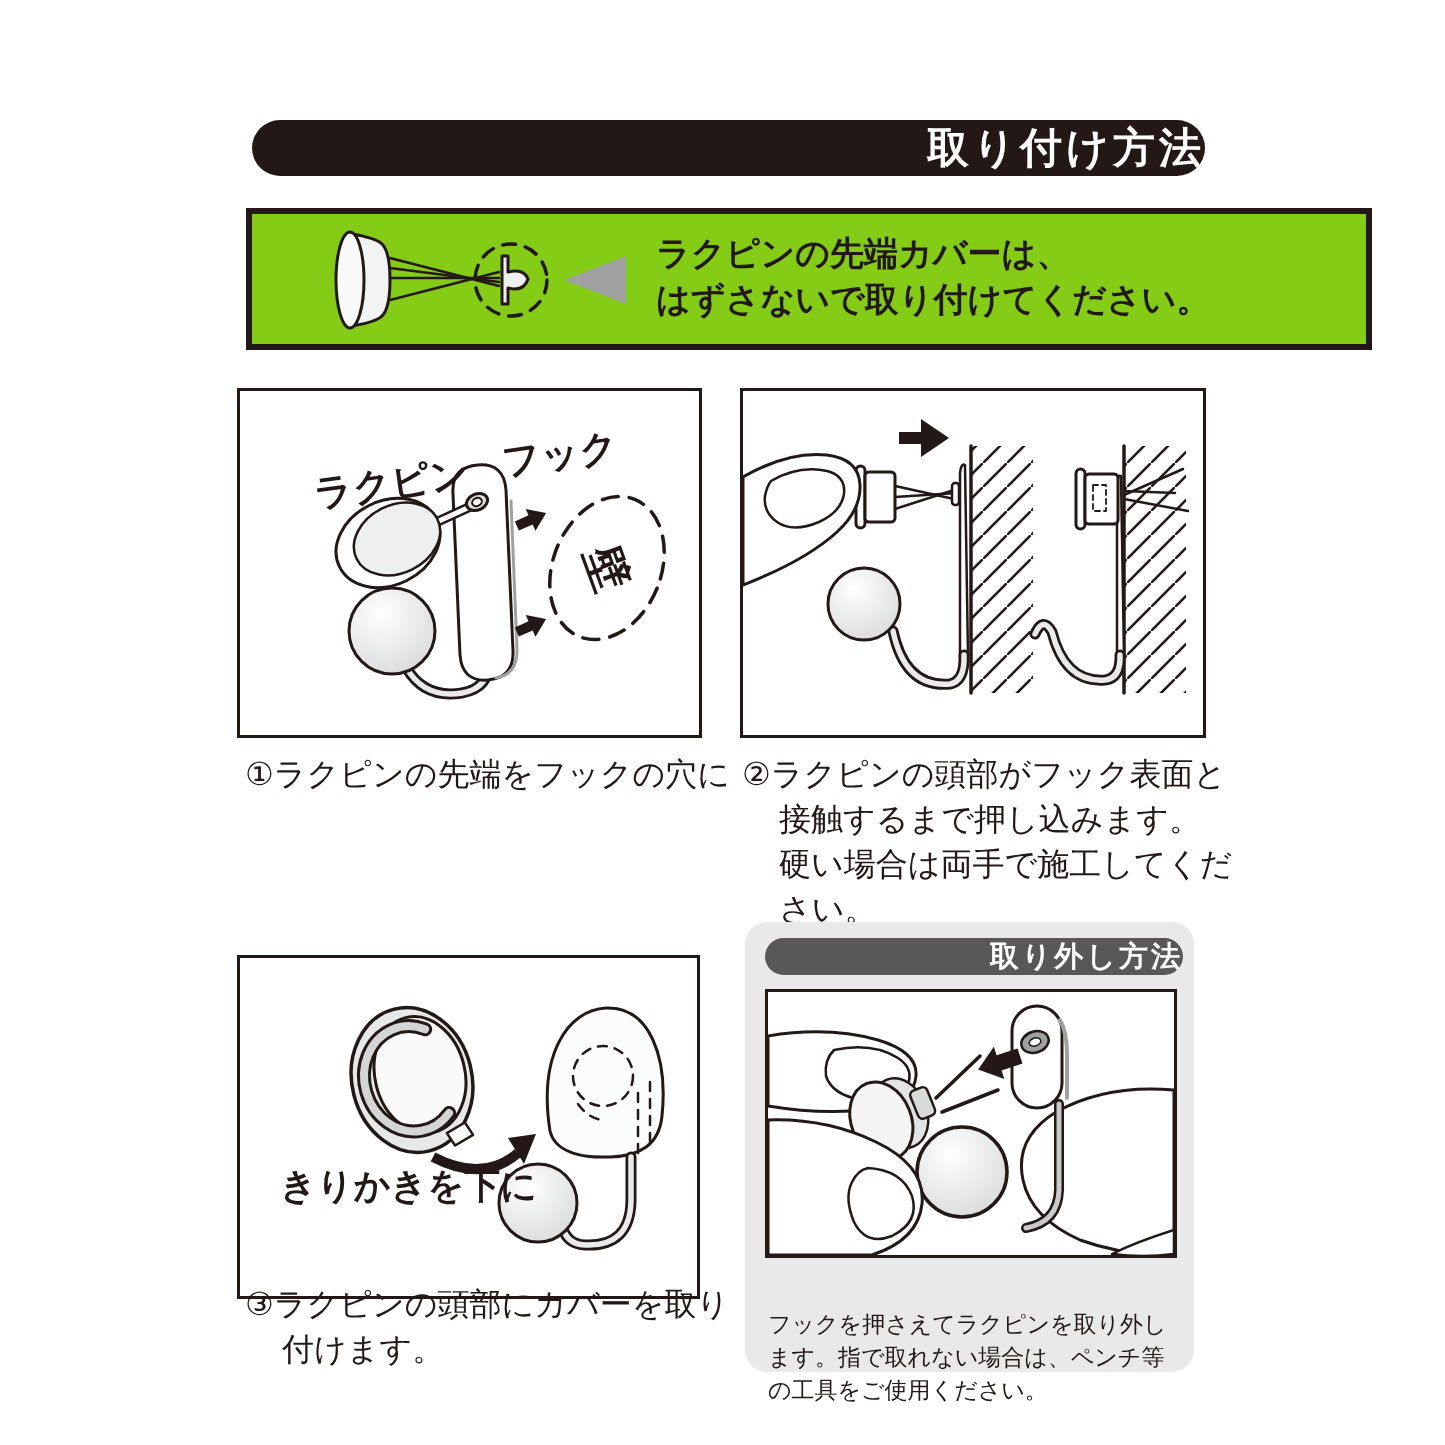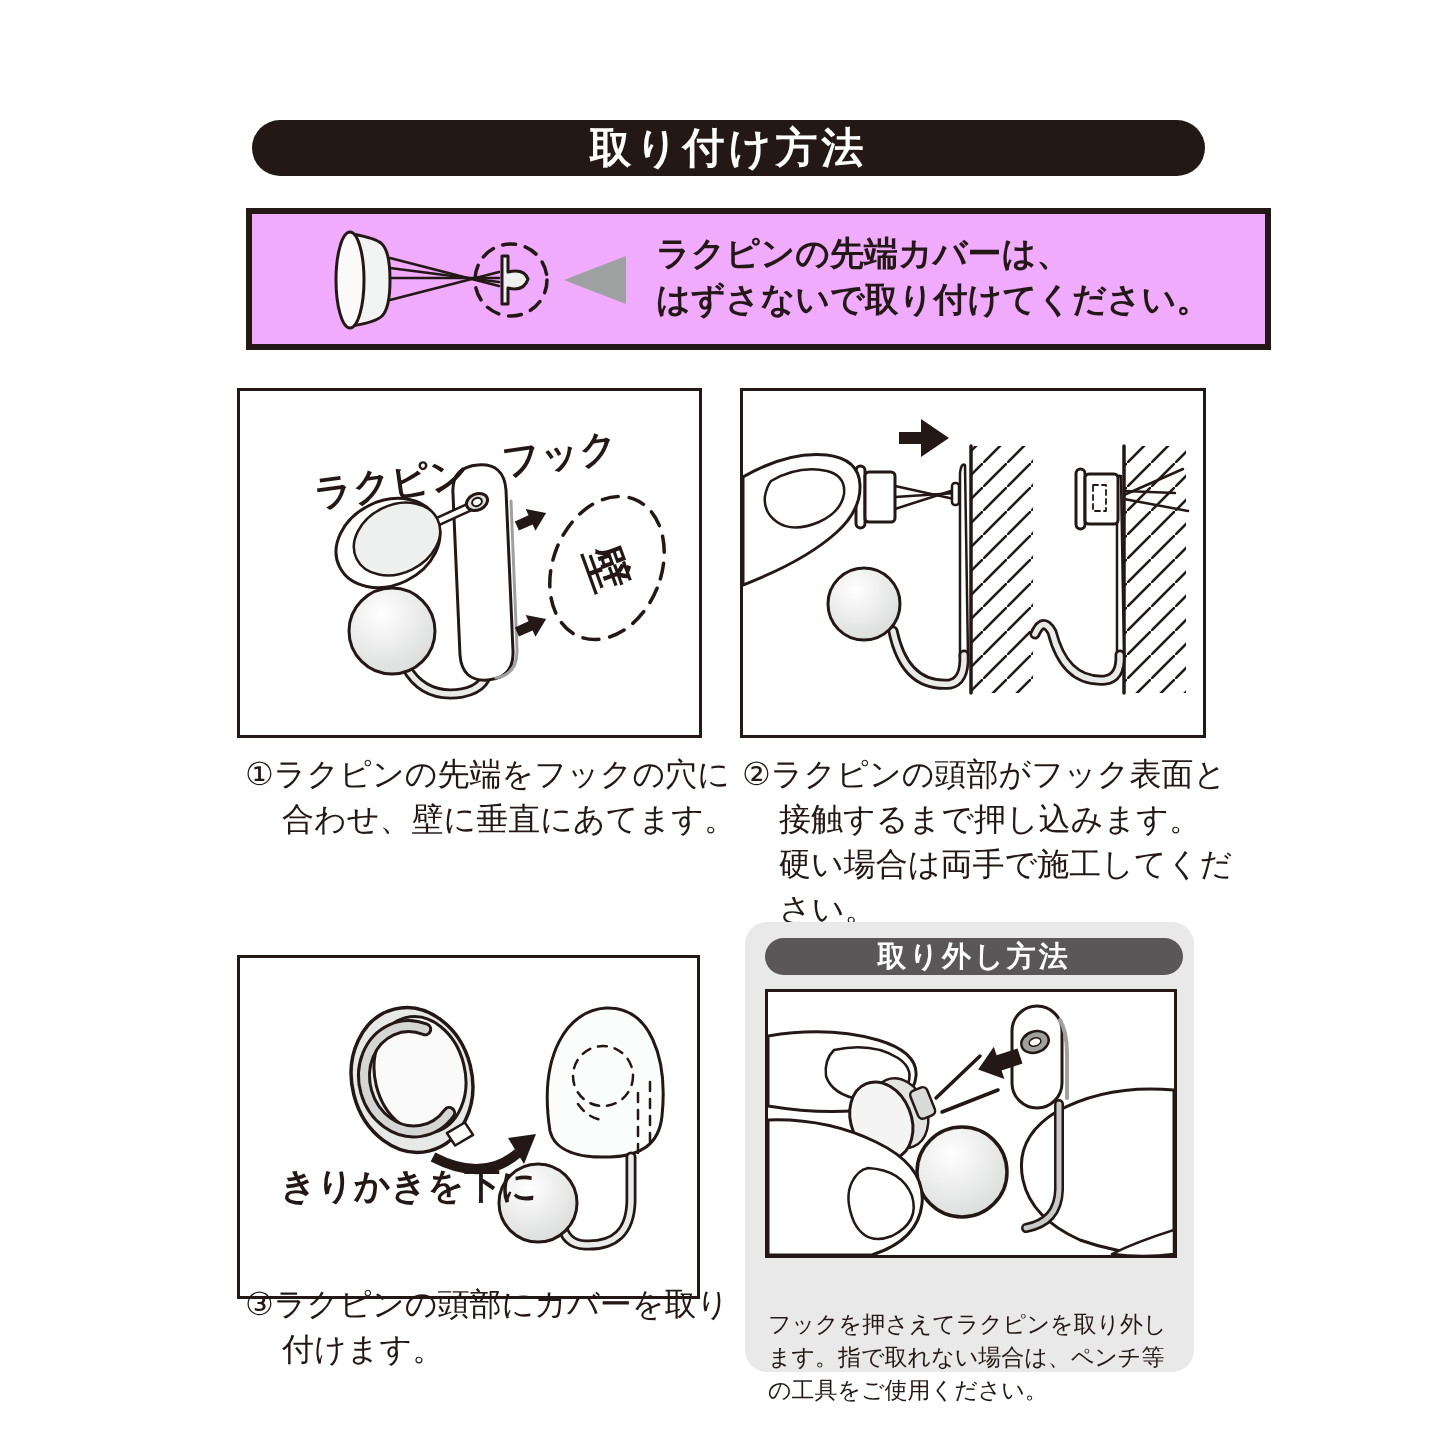--- a/index.html
+++ b/index.html
@@ -2,28 +2,28 @@
 <html><head>
 <meta charset="utf-8">
 <style>
   html,body{margin:0;padding:0;background:#ffffff;}
   .sheet{
     position:relative;width:1445px;height:1445px;background:#ffffff;overflow:hidden;
     font-family:"Liberation Sans","DejaVu Sans",sans-serif;color:#231815;
   }
   .banner{
     position:absolute;background:#231815;color:#ffffff;
-    display:flex;align-items:center;justify-content:center;
+    display:flex;align-items:center;justify-content:flex-end;
     font-weight:900;
   }
   .install-banner{left:252px;top:120px;width:953px;height:56px;border-radius:28px;font-size:42px;letter-spacing:4px;}
   .removal-banner{left:20px;top:16px;width:418px;height:37px;border-radius:19px;background:#595757;font-size:29px;letter-spacing:3px;position:absolute;}
   .notice-box{
-    position:absolute;left:246px;top:208px;width:1025px;height:142px;
-    border:6px solid #231815;background:#f0abfc;box-sizing:border-box;
+    position:absolute;left:246px;top:208px;width:1126px;height:142px;
+    border:6px solid #231815;background:#84cc16;box-sizing:border-box;
   }
   .notice-svg{position:absolute;left:4px;top:2px;width:400px;height:130px;}
   .notice-text{position:absolute;left:404px;top:16px;font-size:34px;font-weight:bold;line-height:46px;white-space:nowrap;}
   .panel{position:absolute;background:#fff;border:3px solid #231815;box-sizing:border-box;}
   .panel svg{display:block;width:100%;height:100%;}
   .panel1{left:237px;top:388px;width:465px;height:350px;}
   .panel2{left:740px;top:388px;width:466px;height:350px;}
   .panel3{left:237px;top:918px;width:463px;height:344px;margin-top:37px;}
   .caption{position:absolute;font-size:32px;line-height:45px;white-space:nowrap;}
   .cap1{left:245px;top:752px;}
@@ -160,21 +160,20 @@
 
         <path d="M 0 86 Q 45 60 84 64 Q 116 68 117 94 Q 118 119 94 141 Q 62 170 0 194 Z" fill="#ffffff"></path>
         <path d="M 28 90 Q 56 74 84 80 Q 103 85 101 103 Q 98 121 76 131 Q 50 142 34 131 Q 20 121 22 105 Q 24 95 28 90 Z" fill="#ffffff" stroke-width="2.5"></path>
       </g>
       <path d="M0 13 L22 13 L22 0 L50 19 L22 38 L22 25 L0 25 Z" transform="translate(156,28)" fill="#231815"></path>
     </svg>
   </div>
 
   <div class="caption cap1">
     <div>①ラクピンの先端をフックの穴に</div>
-    <div class="indent">合わせ、壁に垂直にあてます。</div>
   </div>
   <div class="caption cap2">
     <div>②ラクピンの頭部がフック表面と</div>
     <div class="indent">接触するまで押し込みます。</div>
     <div class="indent">硬い場合は両手で施工してくだ</div>
     <div class="indent">さい。</div>
   </div>
 
   <div class="panel panel3">
     <svg viewBox="0 0 457 338">

